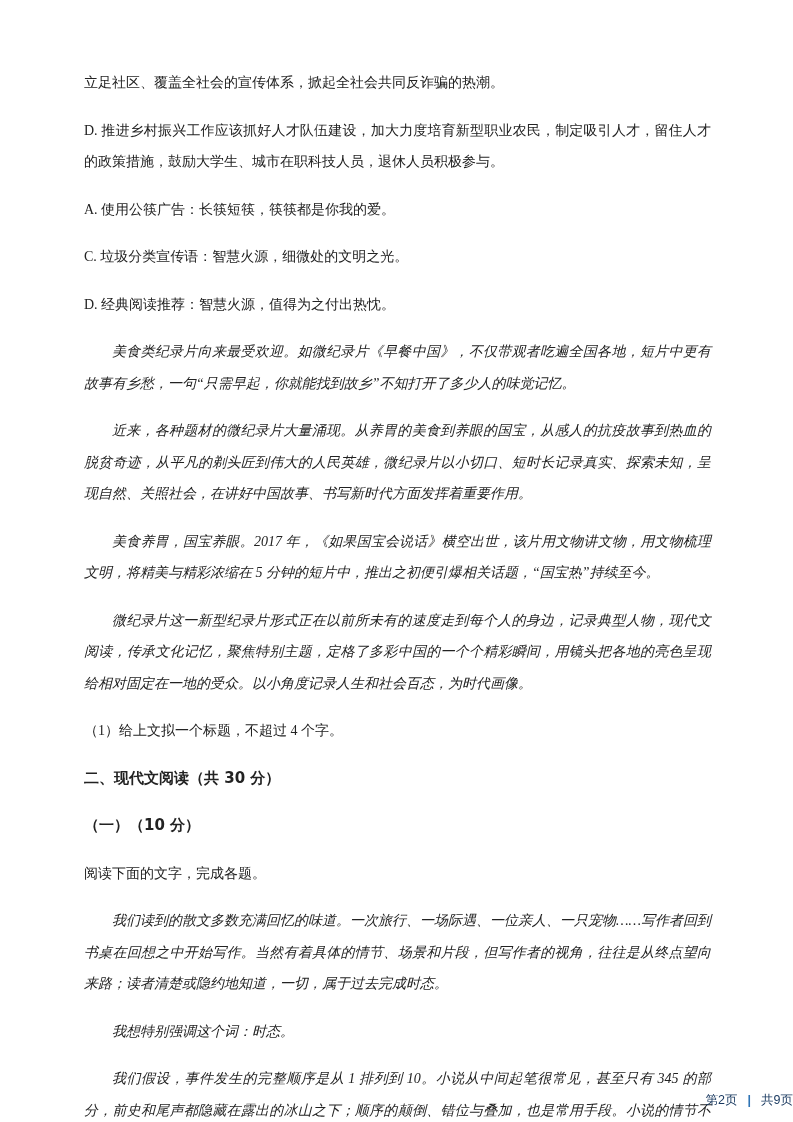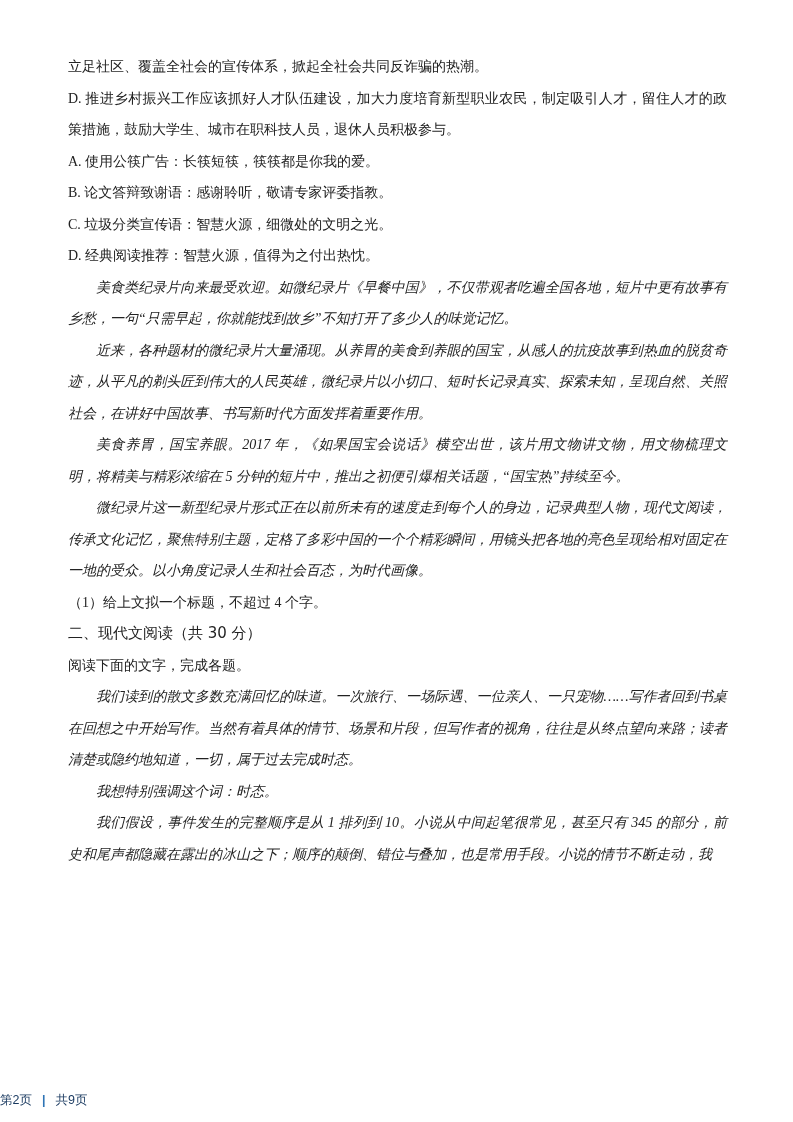--- a/index.html
+++ b/index.html
@@ -19,72 +19,72 @@
   .content {
     position: absolute;
     left: 68px;
     top: 51px;
     width: 659px;
     font-size: 14px;
     line-height: 31.5px;
     text-align: justify;
   }
   .content p {
-    margin: 0;
+    margin: 16px;
     padding: 0;
   }
   
   .body-line { text-indent: 0; }
   
   .kai {
     font-style: italic;
     text-indent: 2em;
   }
   
   .heading {
     font-family: "DejaVu Sans", "Liberation Sans", sans-serif;
-    font-weight: normal;
+    font-weight: bold;
     font-size: 15px;
     font-style: normal;
     text-indent: 0;
   }
   .footer {
     position: absolute;
     left: 0;
     right: 0;
     bottom: 13px;
-    text-align: left;
+    text-align: right;
     font-family: "Liberation Sans", "DejaVu Sans", sans-serif;
     font-size: 12.5px;
     color: #17375e;
   }
   .footer .sep {
     color: #2e74b5;
     margin: 0 10px;
     font-weight: bold;
   }
 </style>
 </head>
 <body>
 
 <div class="page">
 
   <div class="content">
     <p class="body-line">立足社区、覆盖全社会的宣传体系，掀起全社会共同反诈骗的热潮。</p>
     <p class="body-line">D. 推进乡村振兴工作应该抓好人才队伍建设，加大力度培育新型职业农民，制定吸引人才，留住人才的政策措施，鼓励大学生、城市在职科技人员，退休人员积极参与。</p>
     <p class="body-line">A. 使用公筷广告：长筷短筷，筷筷都是你我的爱。</p>
-    <p class="body-line">B. 论文答辩致谢语：感谢聆听，敬请专家评委指教。</p>
     <p class="body-line">C. 垃圾分类宣传语：智慧火源，细微处的文明之光。</p>
     <p class="body-line">D. 经典阅读推荐：智慧火源，值得为之付出热忱。</p>
     <p class="kai">美食类纪录片向来最受欢迎。如微纪录片《早餐中国》，不仅带观者吃遍全国各地，短片中更有故事有乡愁，一句“只需早起，你就能找到故乡”不知打开了多少人的味觉记忆。</p>
     <p class="kai">近来，各种题材的微纪录片大量涌现。从养胃的美食到养眼的国宝，从感人的抗疫故事到热血的脱贫奇迹，从平凡的剃头匠到伟大的人民英雄，微纪录片以小切口、短时长记录真实、探索未知，呈现自然、关照社会，在讲好中国故事、书写新时代方面发挥着重要作用。</p>
     <p class="kai">美食养胃，国宝养眼。2017 年，《如果国宝会说话》横空出世，该片用文物讲文物，用文物梳理文明，将精美与精彩浓缩在 5 分钟的短片中，推出之初便引爆相关话题，“国宝热”持续至今。</p>
     <p class="kai">微纪录片这一新型纪录片形式正在以前所未有的速度走到每个人的身边，记录典型人物，现代文阅读，传承文化记忆，聚焦特别主题，定格了多彩中国的一个个精彩瞬间，用镜头把各地的亮色呈现给相对固定在一地的受众。以小角度记录人生和社会百态，为时代画像。</p>
     <p class="body-line">（1）给上文拟一个标题，不超过 4 个字。</p>
     <p class="heading">二、现代文阅读（共 30 分）</p>
+    <p class="heading">（一）（10 分）</p>
     <p class="body-line">阅读下面的文字，完成各题。</p>
     <p class="kai">我们读到的散文多数充满回忆的味道。一次旅行、一场际遇、一位亲人、一只宠物……写作者回到书桌在回想之中开始写作。当然有着具体的情节、场景和片段，但写作者的视角，往往是从终点望向来路；读者清楚或隐约地知道，一切，属于过去完成时态。</p>
     <p class="kai">我想特别强调这个词：时态。</p>
     <p class="kai">我们假设，事件发生的完整顺序是从 1 排列到 10。小说从中间起笔很常见，甚至只有 345 的部分，前史和尾声都隐藏在露出的冰山之下；顺序的颠倒、错位与叠加，也是常用手段。小说的情节不断走动，我</p>
   </div>
 
   <div class="footer">
     <span>第2页</span><span class="sep">|</span><span>共9页</span>
   </div>
 

